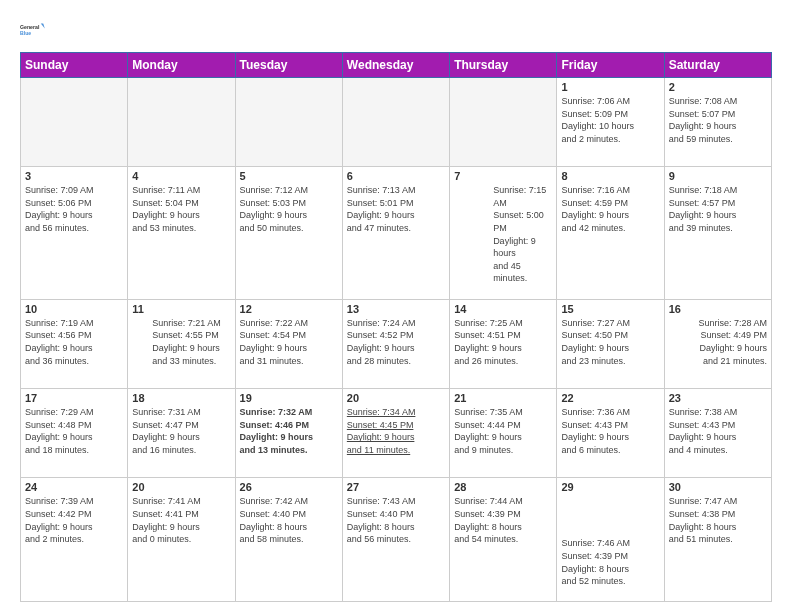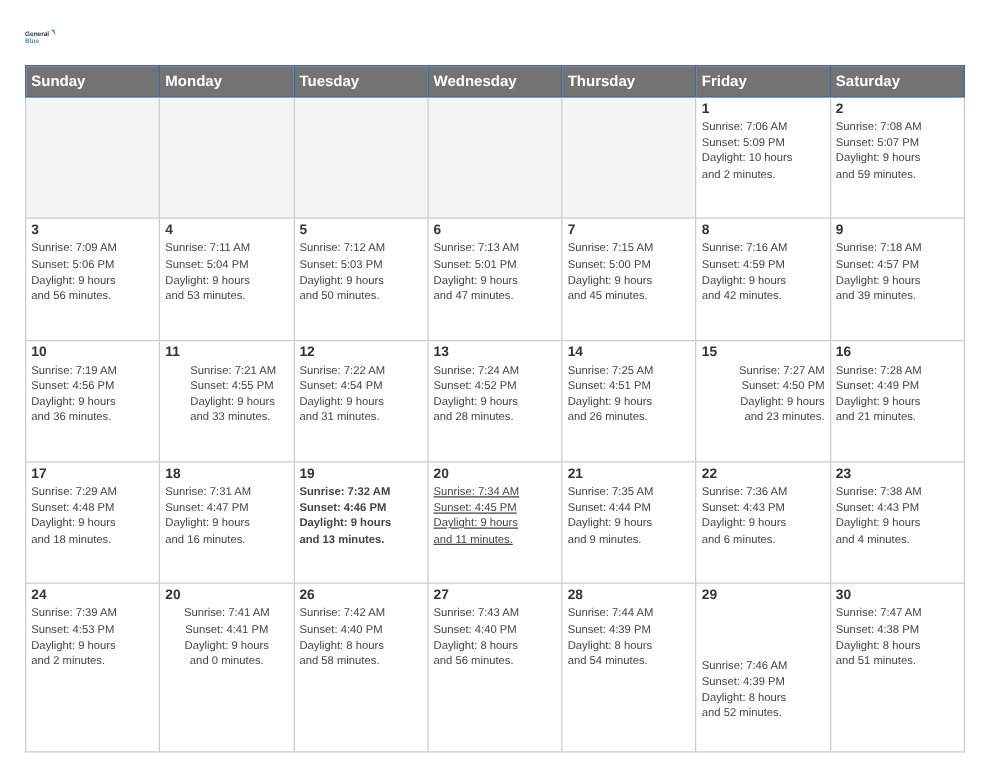--- a/index.html
+++ b/index.html
@@ -45,21 +45,21 @@
       font-size: 14px;
       color: #555;
     }
     .calendar {
       flex: 1;
       border-collapse: collapse;
       width: 100%;
       table-layout: fixed;
     }
     .calendar th {
-      background: #737373;
+      background: #a21caf;
       color: #fff;
       font-size: 12px;
       font-weight: bold;
       padding: 5px 4px;
       text-align: left;
       border: 1px solid #3a6aaa;
     }
     .calendar td {
       border: 1px solid #ccc;
       vertical-align: top;
@@ -164,21 +164,21 @@
           </td>
           <td>
             <span class="day-number">6</span>
             <div class="day-info" style="white-space: pre-line;">Sunrise: 7:13 AM
 Sunset: 5:01 PM
 Daylight: 9 hours
 and 47 minutes.</div>
           </td>
           <td>
             <span class="day-number">7</span>
-            <div class="day-info" style="white-space: pre-line;">Sunrise: 7:15 AM
+            <div class="day-info" style="white-space: pre-line; margin-left: 39px;">Sunrise: 7:15 AM
 Sunset: 5:00 PM
 Daylight: 9 hours
 and 45 minutes.</div>
           </td>
           <td>
             <span class="day-number">8</span>
             <div class="day-info" style="white-space: pre-line;">Sunrise: 7:16 AM
 Sunset: 4:59 PM
 Daylight: 9 hours
 and 42 minutes.</div>
@@ -222,28 +222,28 @@
           </td>
           <td>
             <span class="day-number">14</span>
             <div class="day-info" style="white-space: pre-line;">Sunrise: 7:25 AM
 Sunset: 4:51 PM
 Daylight: 9 hours
 and 26 minutes.</div>
           </td>
           <td>
             <span class="day-number">15</span>
-            <div class="day-info" style="white-space: pre-line; text-align: right;">Sunrise: 7:27 AM
+            <div class="day-info" style="white-space: pre-line;">Sunrise: 7:27 AM
 Sunset: 4:50 PM
 Daylight: 9 hours
 and 23 minutes.</div>
           </td>
           <td>
             <span class="day-number">16</span>
-            <div class="day-info" style="white-space: pre-line;">Sunrise: 7:28 AM
+            <div class="day-info" style="white-space: pre-line; text-align: right;">Sunrise: 7:28 AM
 Sunset: 4:49 PM
 Daylight: 9 hours
 and 21 minutes.</div>
           </td>
         </tr>
         <tr>
           <td>
             <span class="day-number">17</span>
             <div class="day-info" style="white-space: pre-line;">Sunrise: 7:29 AM
 Sunset: 4:48 PM
@@ -290,27 +290,27 @@
             <div class="day-info" style="white-space: pre-line;">Sunrise: 7:38 AM
 Sunset: 4:43 PM
 Daylight: 9 hours
 and 4 minutes.</div>
           </td>
         </tr>
         <tr>
           <td>
             <span class="day-number">24</span>
             <div class="day-info" style="white-space: pre-line;">Sunrise: 7:39 AM
-Sunset: 4:53 PM
+Sunset: 4:42 PM
 Daylight: 9 hours
 and 2 minutes.</div>
           </td>
           <td>
             <span class="day-number">20</span>
-            <div class="day-info" style="white-space: pre-line; text-align: center;">Sunrise: 7:41 AM
+            <div class="day-info" style="white-space: pre-line;">Sunrise: 7:41 AM
 Sunset: 4:41 PM
 Daylight: 9 hours
 and 0 minutes.</div>
           </td>
           <td>
             <span class="day-number">26</span>
             <div class="day-info" style="white-space: pre-line;">Sunrise: 7:42 AM
 Sunset: 4:40 PM
 Daylight: 8 hours
 and 58 minutes.</div>

